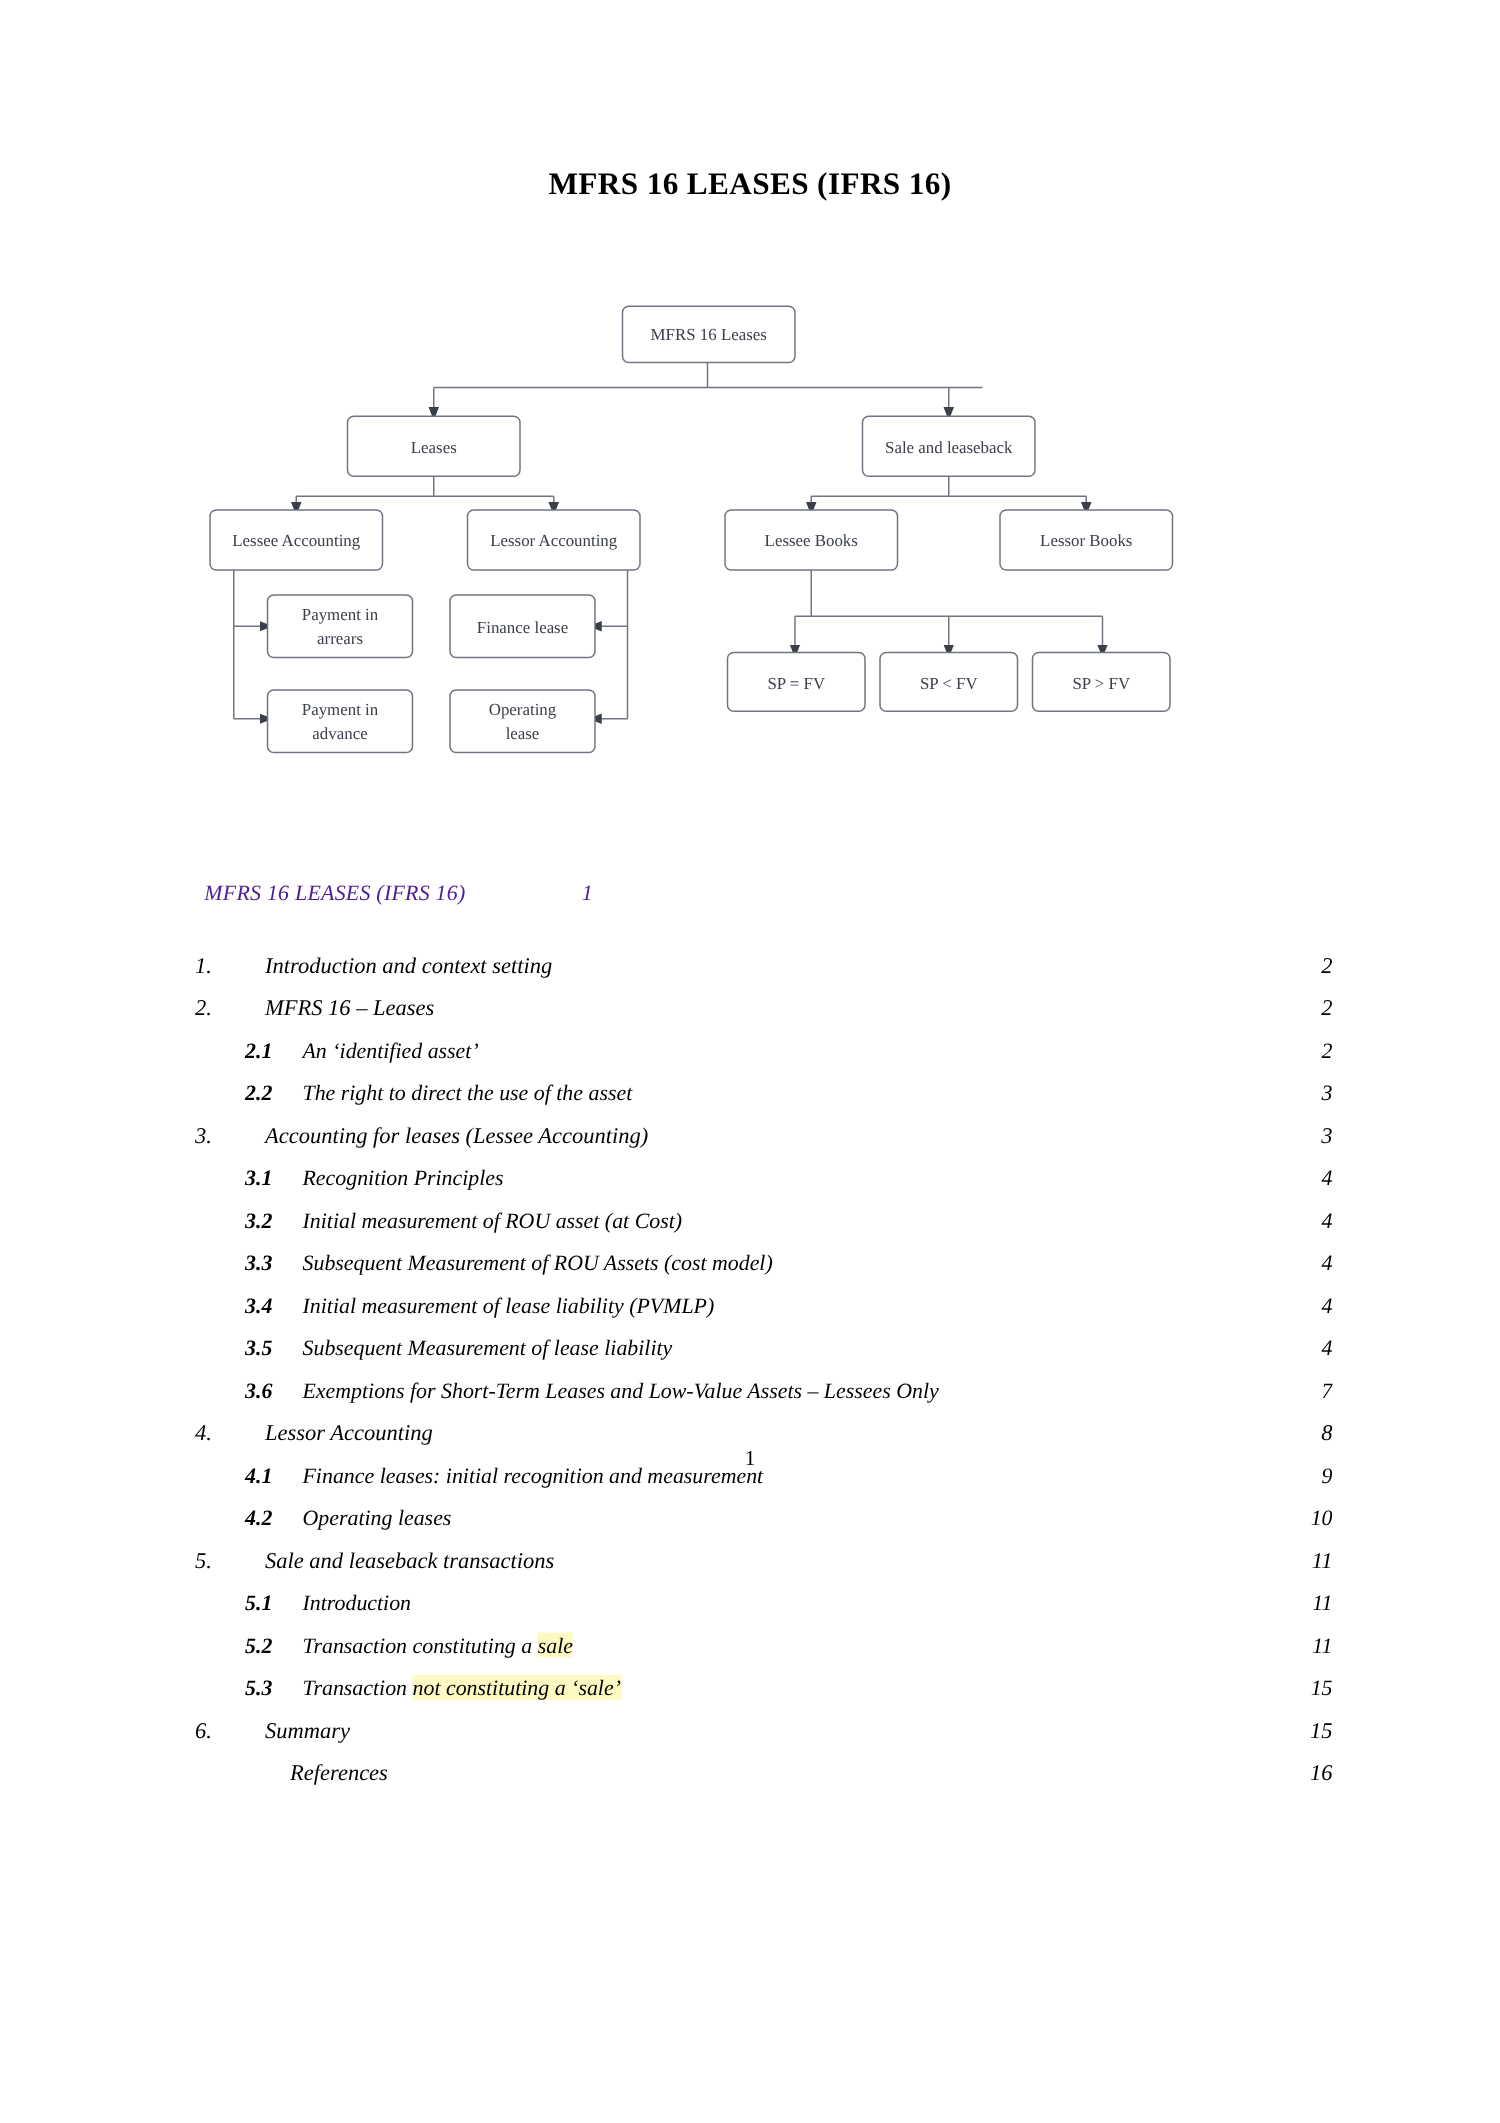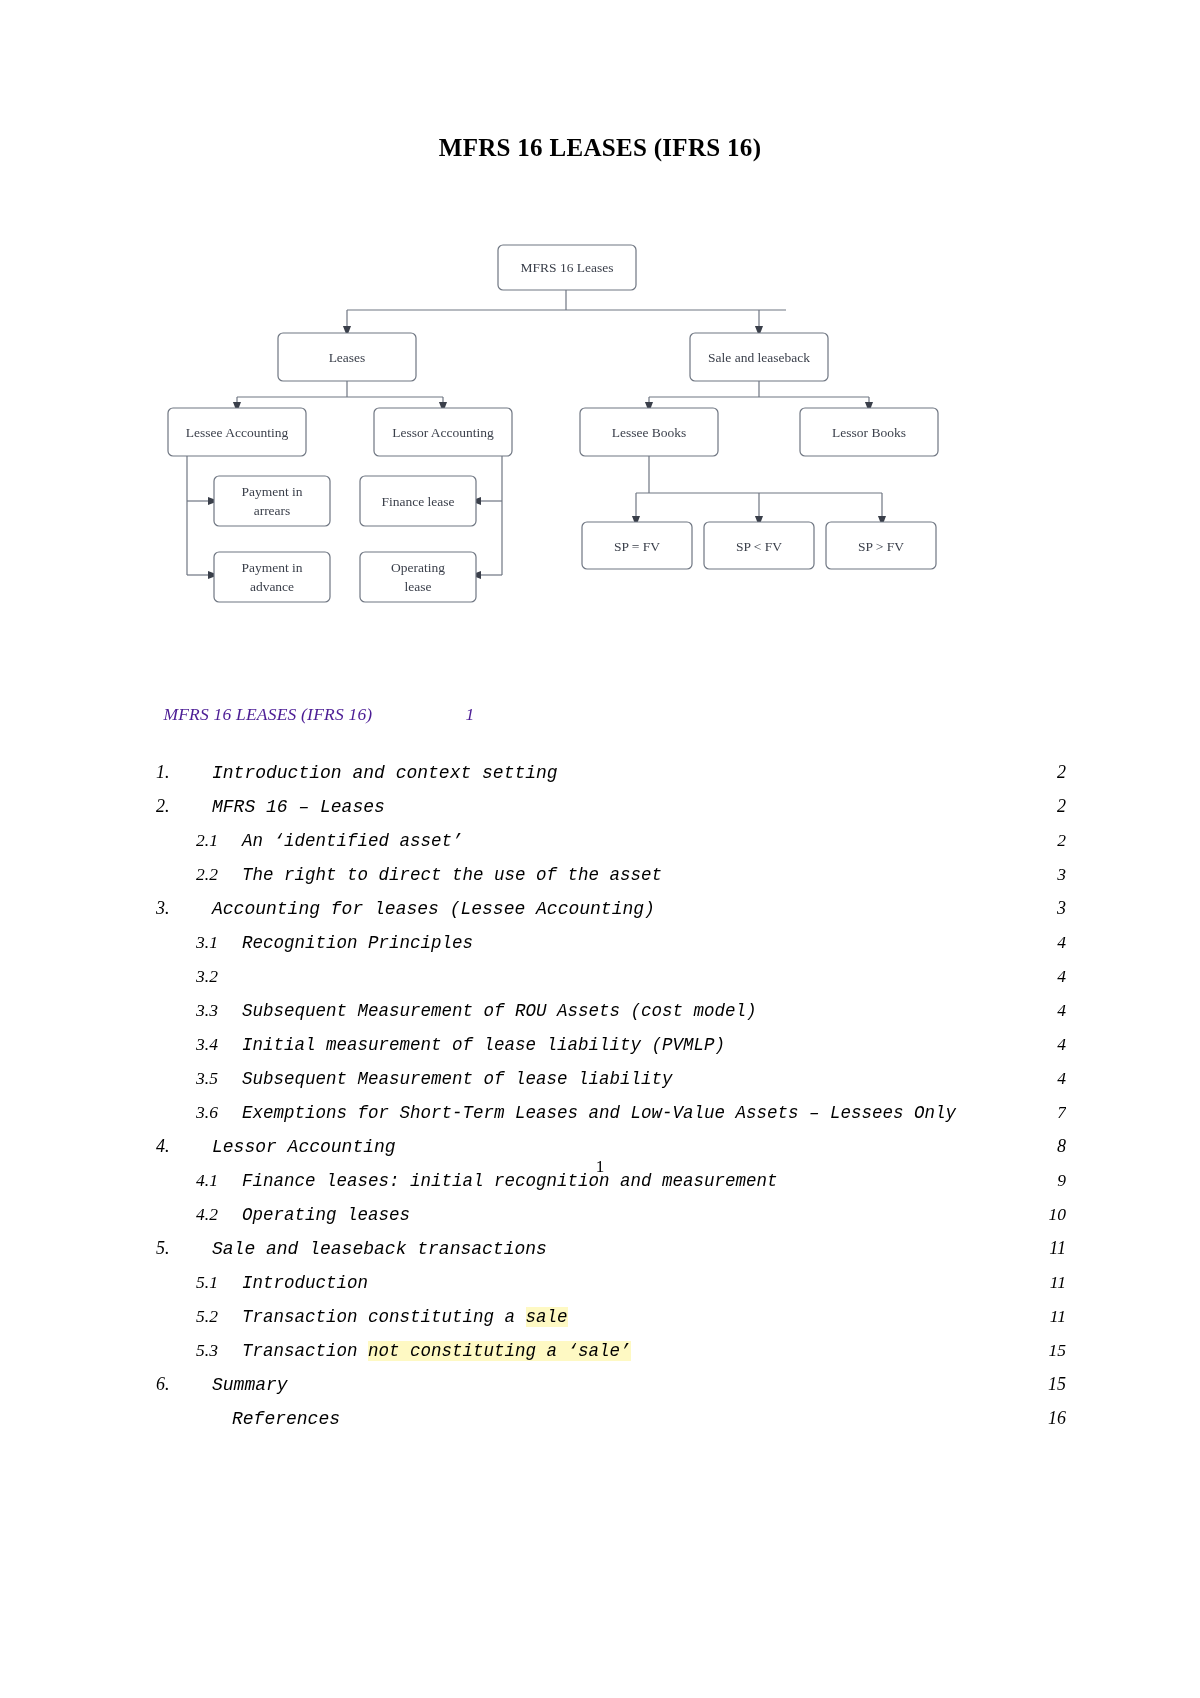--- a/index.html
+++ b/index.html
@@ -67,22 +67,22 @@
     overflow:hidden;
   }
   .toc-row.lvl1 { padding-left:20px; }
   .toc-row.lvl2 { padding-left:60px; font-size:17.5px; }
   .toc-row.lvl0 { padding-left:0px;gap:40px; }
 
   .toc-num {
     flex:0 0 auto;
     width:56px;
   }
-  .lvl2 .toc-num { width:46px; }
-  .toc-title { flex:0 0 auto;font-family:Liberation Mono, monospace; }
+  .lvl2 .toc-num { width:46px;font-weight:bold; }
+  .toc-title { flex:0 0 auto; }
   .toc-leader {
     flex:1 1 auto;
     overflow:hidden;
     margin:0 1px;
     position:relative;
     height:1em;
   }
   .toc-leader::after {
     content:"........................................................................................................................................................................................................";
     font-style:normal;
@@ -239,20 +239,21 @@
           <span class="toc-page">3</span>
         </div>
         <div class="toc-row lvl2">
           <span class="toc-num">3.1</span>
           <span class="toc-title">Recognition Principles</span>
           <span class="toc-leader"></span>
           <span class="toc-page">4</span>
         </div>
         <div class="toc-row lvl2">
           <span class="toc-num">3.2</span>
+          <span class="toc-title">Initial measurement of ROU asset (at Cost)</span>
           <span class="toc-leader"></span>
           <span class="toc-page">4</span>
         </div>
         <div class="toc-row lvl2">
           <span class="toc-num">3.3</span>
           <span class="toc-title">Subsequent Measurement of ROU Assets (cost model)</span>
           <span class="toc-leader"></span>
           <span class="toc-page">4</span>
         </div>
         <div class="toc-row lvl2">

